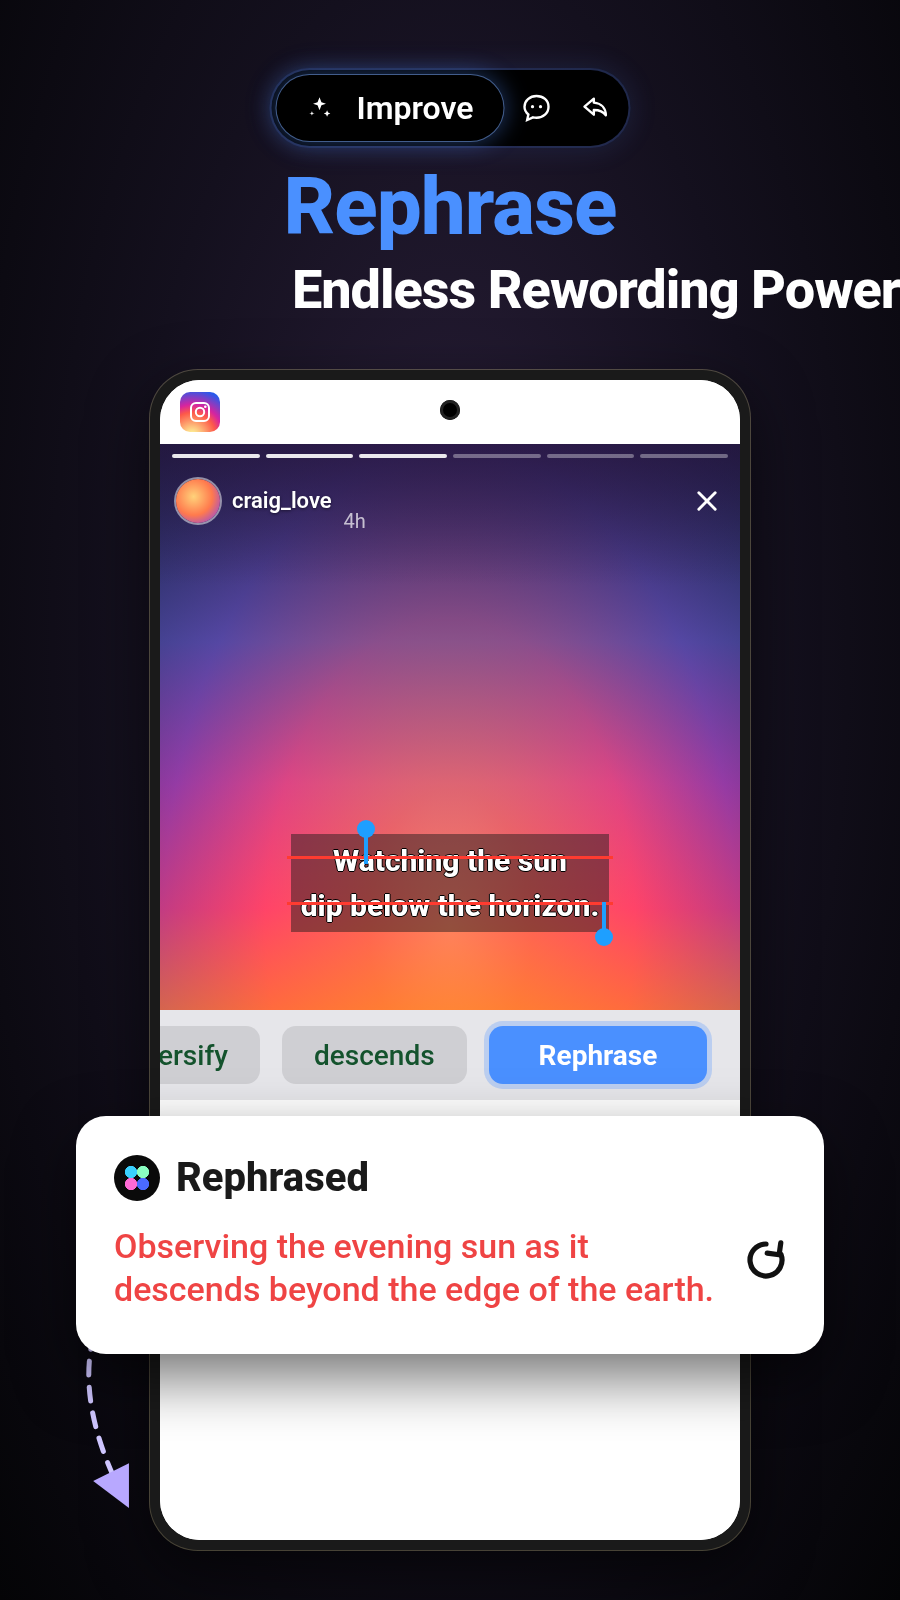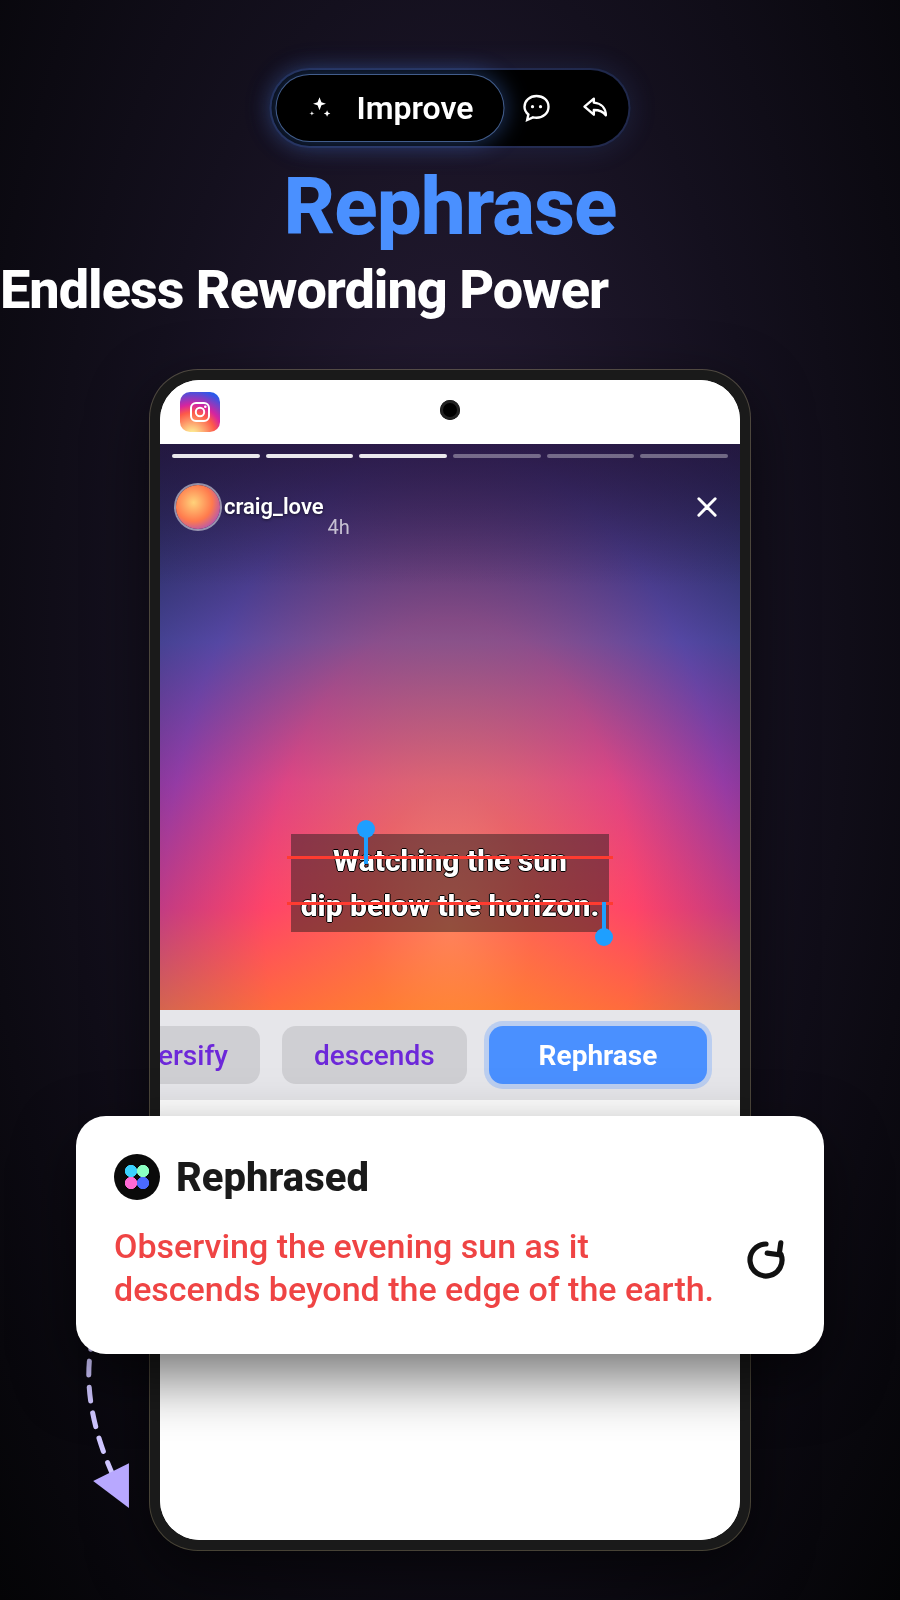--- a/index.html
+++ b/index.html
@@ -55,21 +55,21 @@
     text-align: center;
     font-size: 80px;
     font-weight: 800;
     letter-spacing: -1px;
     color: #4a90ff;
   }
   .subheadline {
     position: absolute;
     top: 258px;
     left: 0; right: 0;
-    text-align: left;
+    text-align: right;
     font-size: 54px;
     font-weight: 800;
     letter-spacing: -1px;
     color: #fff;
   }
 
   
   .phone {
     position: absolute;
     left: 50%;
@@ -137,22 +137,22 @@
   .story-seg {
     flex: 1;
     height: 4px;
     background: rgba(255,255,255,0.35);
     border-radius: 2px;
   }
   .story-seg.filled { background: rgba(255,255,255,0.9); }
 
   .story-header {
     position: absolute;
-    top: 30px; left: 16px; right: 16px;
-    display: flex; align-items: center; gap: 4px;
+    top: 24px; left: 16px; right: 16px;
+    display: flex; align-items: center; gap: 12px;
   }
   .avatar {
     width: 44px; height: 44px; border-radius: 50%;
     background: radial-gradient(circle at 40% 40%, #ffd27a 0%, #ff7a4d 50%, #7a3aff 100%);
     box-shadow: 0 0 0 2px rgba(255,255,255,0.5);
   }
   .story-user {
     font-size: 22px; font-weight: 600; color: #fff;
     text-shadow: 0 1px 3px rgba(0,0,0,0.5);
   }
@@ -230,21 +230,21 @@
   .action-btn {
     height: 58px;
     border-radius: 14px;
     display: flex;
     align-items: center;
     justify-content: center;
     font-size: 28px;
     font-weight: 500;
     padding: 0 32px;
     background: #cfcfd3;
-    color: #6d28d9;
+    color: #14532d;
     flex-shrink: 0;
   }
   .action-btn.partial { margin-left: -60px; width: 160px; justify-content: flex-end; }
   .action-btn.primary {
     background: #4a90ff;
     color: #fff;
     font-weight: 700;
     box-shadow: 0 0 0 5px rgba(74,144,255,0.28);
     padding: 0 50px;
   }
@@ -273,21 +273,21 @@
     right: 76px;
     top: 1116px;
     background: #fff;
     border-radius: 30px;
     padding: 38px 38px 44px 38px;
     box-shadow: 0 24px 60px rgba(0,0,0,0.55);
     z-index: 50;
   }
   .card-head {
     display: flex;
-    align-items: flex-start;
+    align-items: center;
     gap: 16px;
     margin-bottom: 24px;
   }
   .card-logo {
     width: 46px; height: 46px; border-radius: 50%;
     background: #0a0a0a;
     display:flex;align-items:center;justify-content:center;
     position: relative;
     overflow: hidden;
   }

